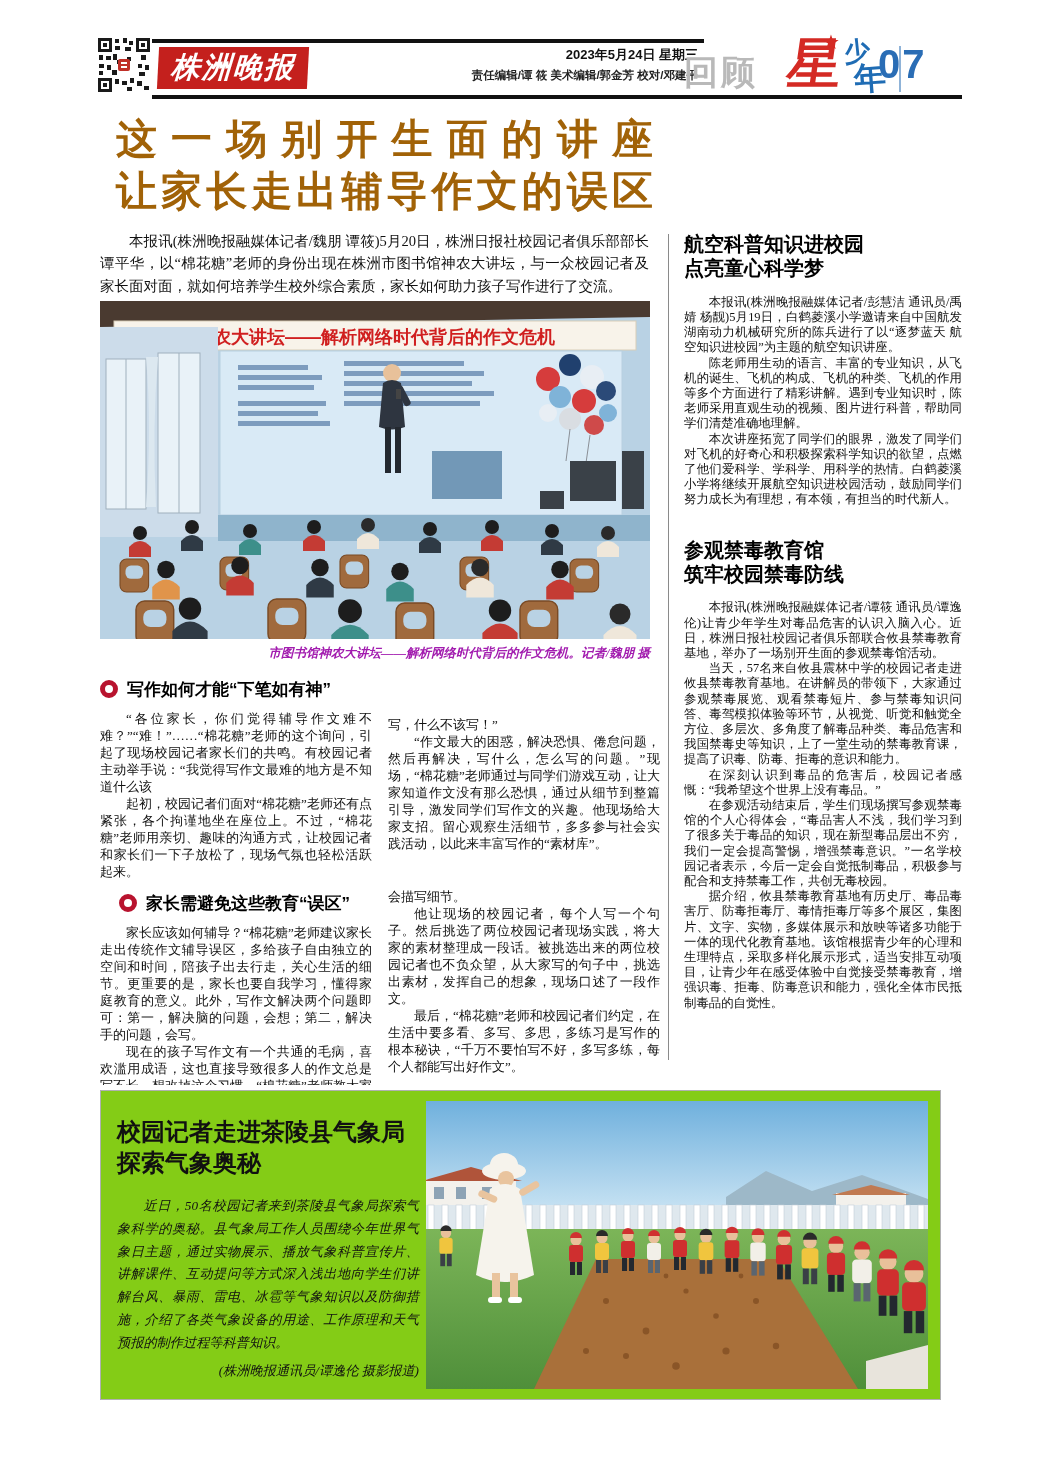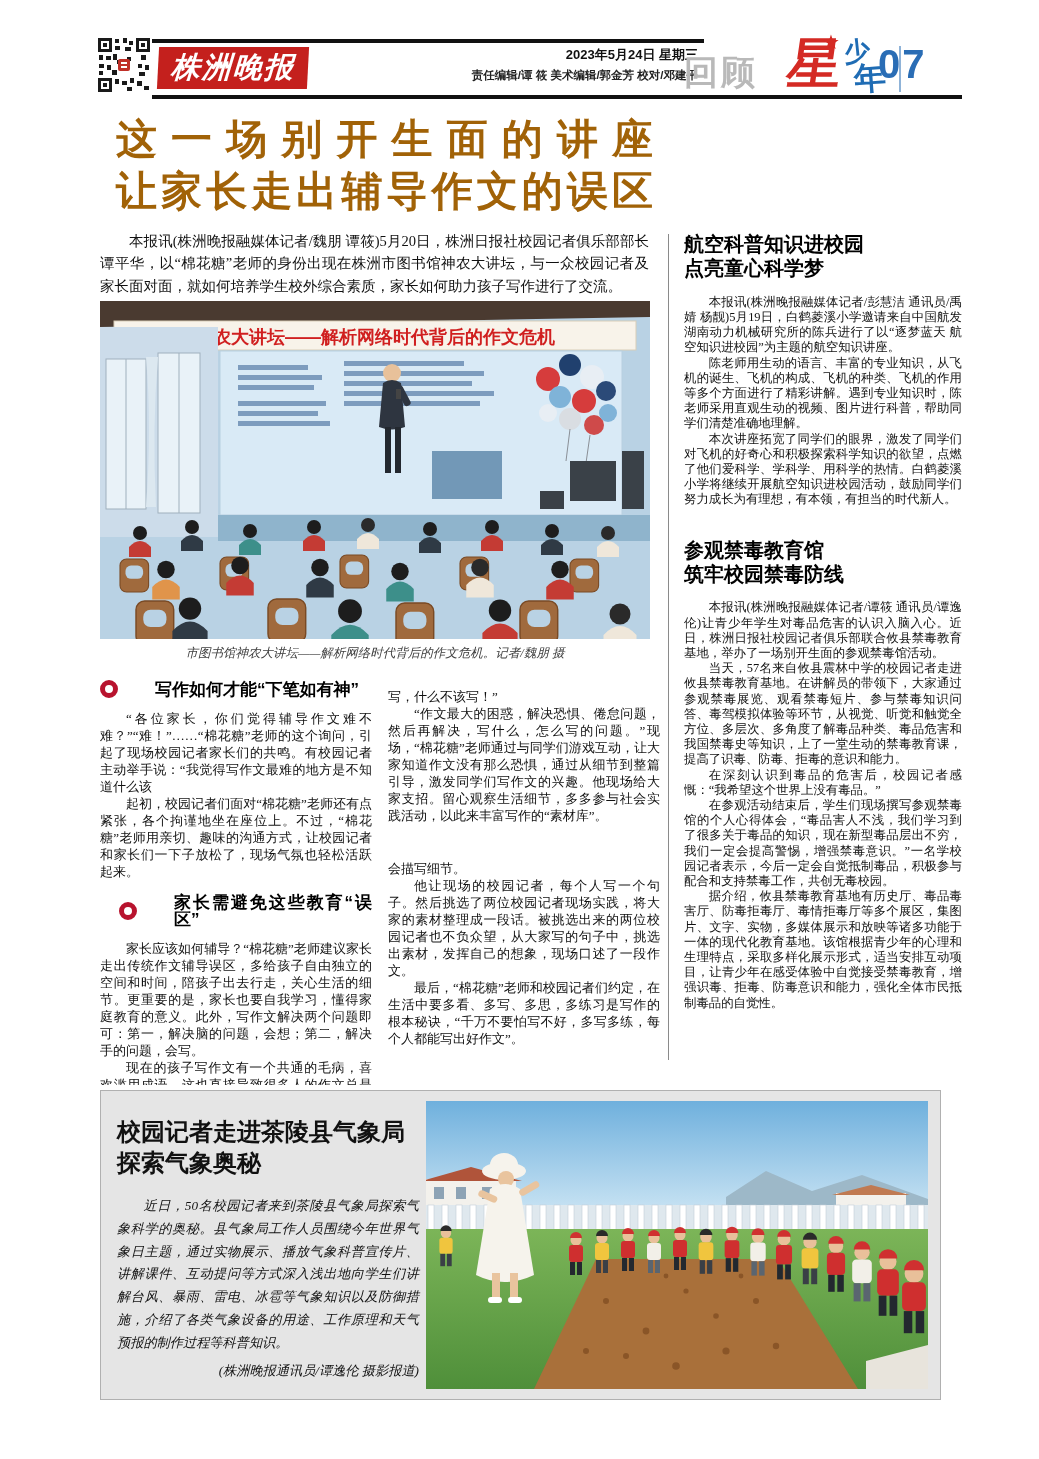--- a/index.html
+++ b/index.html
@@ -42,48 +42,48 @@
               font-family:"Liberation Sans", sans-serif; font-weight:900; font-size:41px;
               line-height:1.26; color:#a16207; }
   .headline div { text-align:justify; text-align-last:justify; }
 
   .intro { position:absolute; left:100px; top:230px; width:549px;
            font-size:14.5px; line-height:1.55; text-align:justify; }
   .intro p { margin:0; text-indent:2em; }
 
   
   .main-photo { position:absolute; left:100px; top:301px; width:550px; height:338px; }
-  .photo-caption { position:absolute; left:100px; top:645px; width:550px; text-align:center;
-                   font-size:12.5px; font-style:italic; color:#404040; }
+  .photo-caption { position:absolute; left:100px; top:645px; width:550px; text-align:right;
+                   font-size:12.5px; font-style:italic; color:#a21caf;font-weight:bold; }
 
   
   .col { position:absolute; width:272px; font-size:13px; line-height:17px; text-align:justify; }
   .col p { margin:0 0 0 0; text-indent:2em; }
   .col p.noindent { text-indent:0; }
   .col1 { left:100px; top:680px; height:405px; overflow:hidden; }
-  .col2 { left:388px; top:688px; height:373px; overflow:hidden; }
+  .col2 { left:388px; top:716px; height:373px; overflow:hidden; }
   .col-spacer { height:36px; }
 
   .sec-header { display:flex; align-items:center; gap:9px; margin:0 0 12px 0; }
   .sec-header.second { margin:14px 0 12px 0;padding-left:19px; }
   .sec-bullet { width:8px; height:8px; border-radius:50%; border:5px solid #b8132e; flex:0 0 auto; }
-  .sec-title { font-family:"Liberation Sans", sans-serif; font-size:17px; font-weight:bold; color:#000;margin-left:28px; }
+  .sec-title { font-family:"Liberation Sans", sans-serif; font-size:17px; font-weight:bold; color:#000; }
 
   .v-divider { position:absolute; left:668px; top:234px; width:1px; height:826px; background:#8a8a8a; }
 
   
   .right-col { position:absolute; left:684px; top:232px; width:278px; height:830px; overflow:hidden; }
   .r-title { font-family:"Liberation Serif", serif; font-weight:bold; font-size:20px;
              line-height:1.22; color:#000; margin:0 0 14px 0; }
   .r-title.second { margin-top:30px; }
   .right-col p { margin:0; font-size:12.4px; line-height:15.2px; text-align:justify; text-indent:2em; }
 
   
   .bottom-box { position:absolute; left:100px; top:1090px; width:839px; height:308px;
-                border:1px solid #b0b0b0; background:#e5e5e5; }
+                border:1px solid #b0b0b0; background:#84cc16; }
   .bottom-text { position:absolute; left:16px; top:26px; width:302px; }
   .b-title { font-family:"Liberation Serif", serif; font-weight:bold; font-size:24px;
              line-height:1.3; margin:0 0 16px 0; }
   .bottom-text p.body { margin:0; font-size:13.2px; line-height:1.72; text-align:justify;
                         text-indent:2em; font-style:italic; }
   .b-byline { margin-top:8px; text-align:right; font-size:13.2px; font-style:italic; }
   .bottom-photo { position:absolute; right:12px; top:10px; width:502px; height:288px; }
 </style>
 </head>
 <body>

